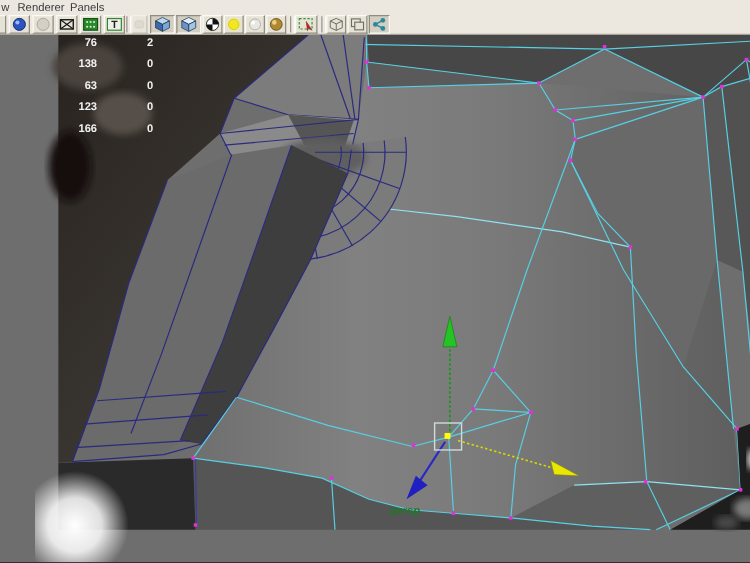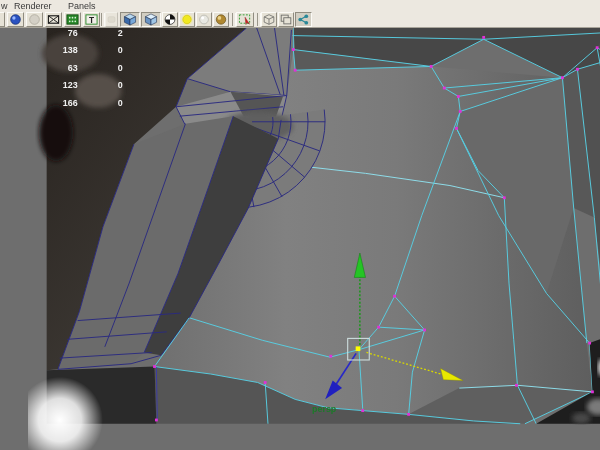--- a/index.html
+++ b/index.html
@@ -30,21 +30,21 @@
 </style>
 </head>
 <body>
 
 <div id="screen">
 
   <div id="header">
     <div id="menubar">
       <span class="menu-item" style="left:1px">w</span>
       <span class="menu-item" style="left:14px">Renderer</span>
-      <span class="menu-item" style="left:68px">Panels</span>
+      <span class="menu-item" style="left:56px">Panels</span>
     </div>
     <div id="toolbar">
       <div class="tbtn" style="left:-12px;width:17px"></div>
       <div class="tbtn" style="left:7px;width:17px">
         <svg width="15" height="13" viewBox="0 0 16 14">
             <circle cx="8" cy="7" r="5.2" fill="#2a52c0" stroke="#122a70" stroke-width="0.8"></circle>
             <circle cx="6.3" cy="5.4" r="1.8" fill="#9ab8ff"></circle>
           </svg>
       </div>
       <div class="tbtn" style="left:26px;width:17px">

